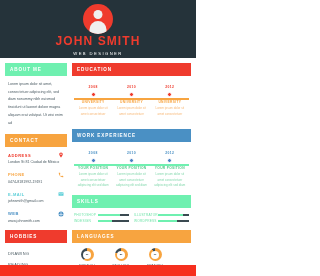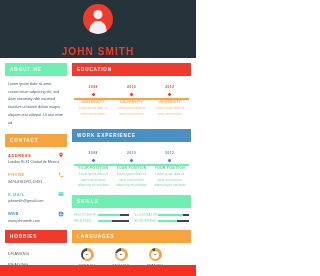--- a/index.html
+++ b/index.html
@@ -39,24 +39,24 @@
   .avatar .body {
     position:absolute;
     width:17px; height:13px;
     border-radius:9px 9px 0 0;
     background:#f0f0f0;
     left:50%; bottom:0;
     transform:translateX(-50%);
   }
   .name {
     color:#ef3b2d;
-    font-size:10px;
+    font-size:12px;
     letter-spacing:1.1px;
     font-weight:bold;
-    margin-top:12px;
+    margin-top:0;
   }
   .role {
     color:#ffffff;
     font-size:4.2px;
     letter-spacing:1.4px;
     margin-top:3px;
   }
   
   .body-wrap {
     display:flex;

